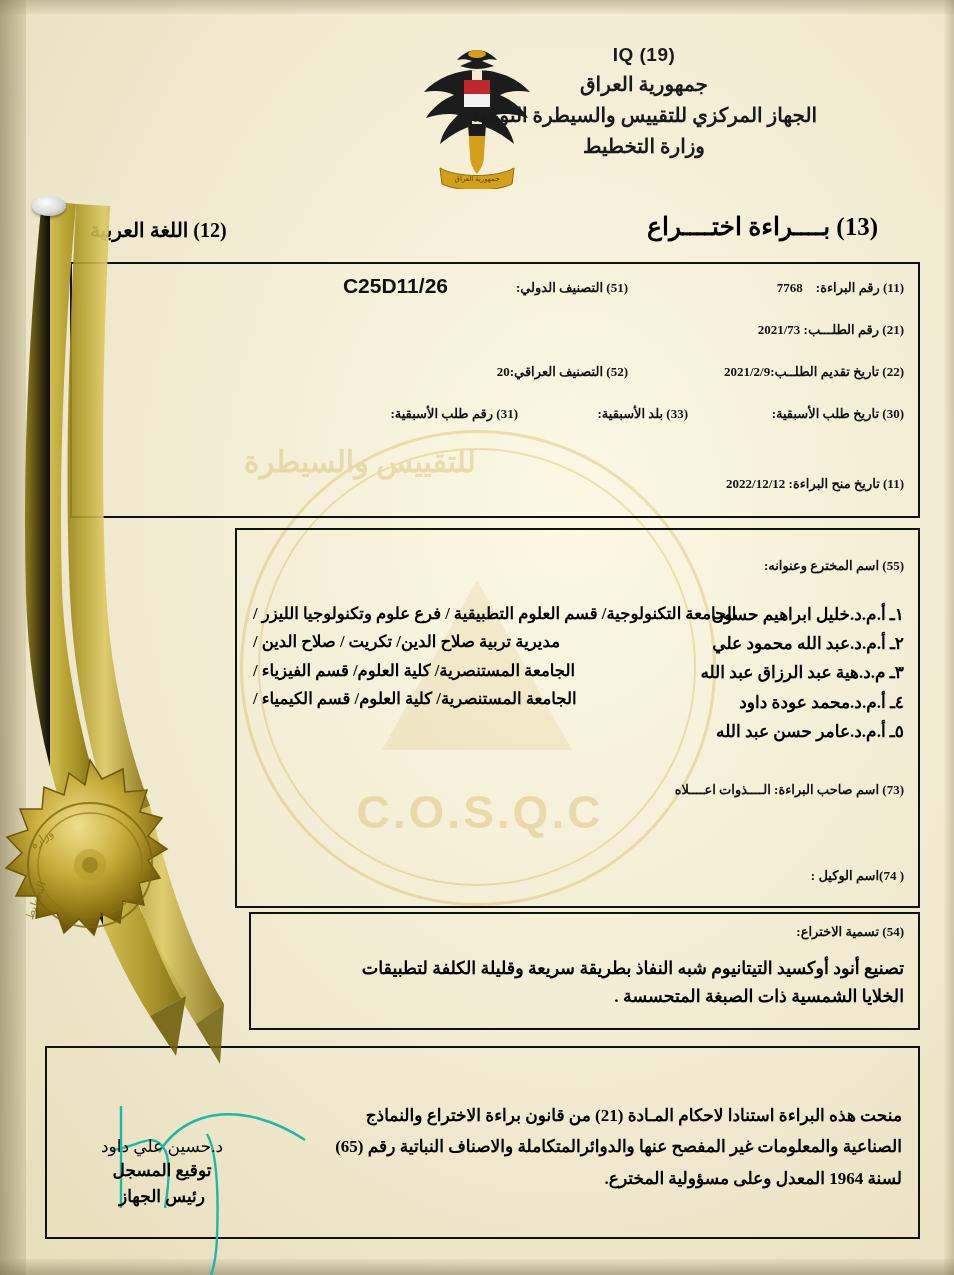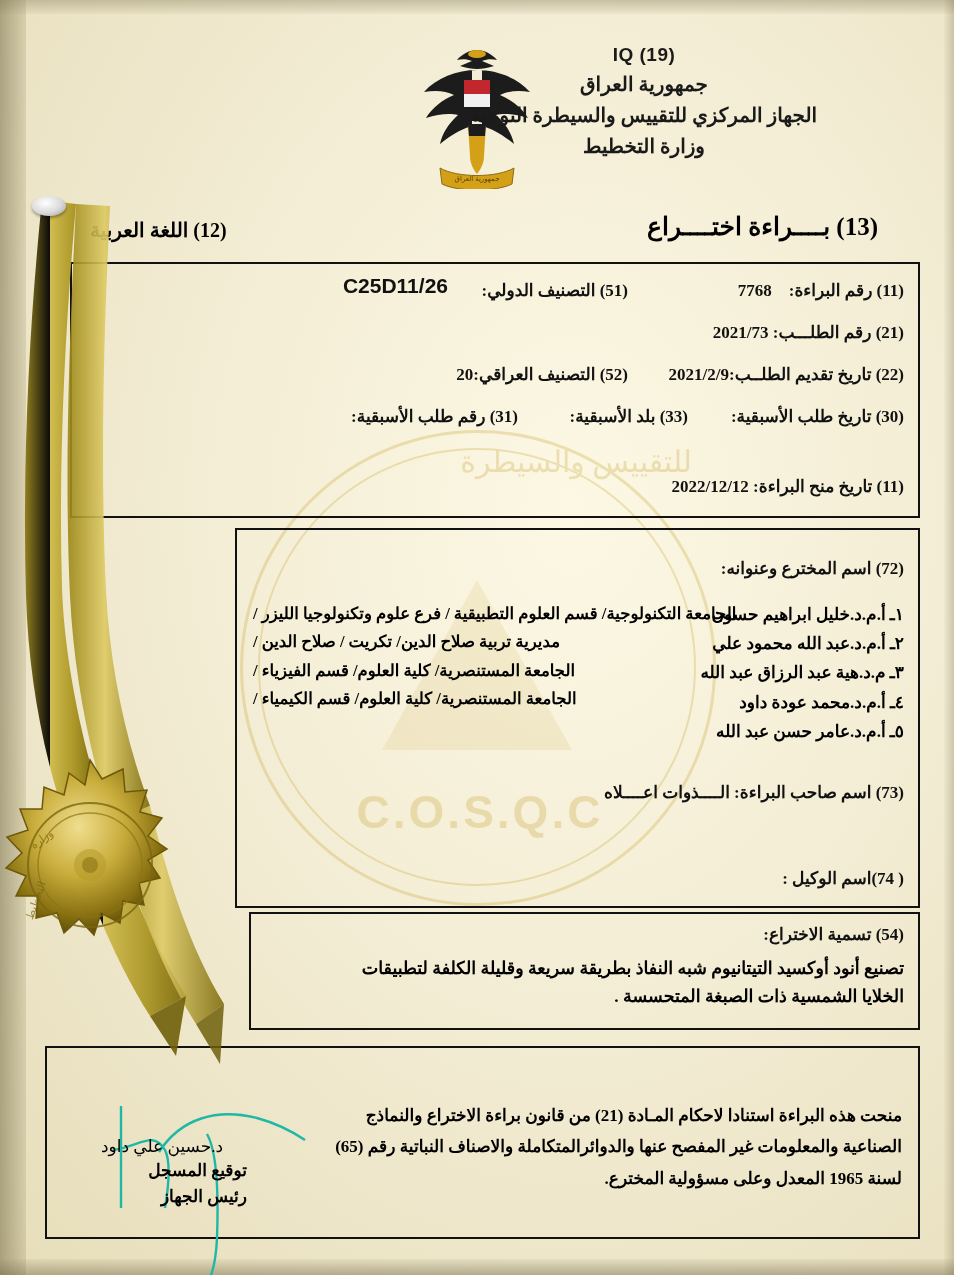--- a/index.html
+++ b/index.html
@@ -68,26 +68,26 @@
   }
   .wm-circle2 {
     position: absolute;
     left: 58px; top: 18px;
     width: 434px; height: 434px;
     border: 2px solid #caa93a;
     border-radius: 50%;
   }
   .wm-text-top {
     position: absolute;
-    left: 52px; top: 14px;
+    left: 44px; top: 14px;
     width: 440px;
-    text-align: right;
+    text-align: left;
     color: #c7a63c;
     font-size: 30px;
-    font-weight: normal;
+    font-weight: bold;
     letter-spacing: 1px;
   }
   .wm-cosqc {
     position: absolute;
     left: 60px; top: 355px;
     width: 440px;
     text-align: center;
     color: #c9a73e;
     font-family: "Liberation Sans", sans-serif;
     font-size: 46px;
@@ -178,21 +178,21 @@
     border: 2px solid #111;
     box-sizing: border-box;
   }
   #box-bib { right: 34px; left: 70px; top: 262px; height: 256px; }
   #box-inventor { right: 34px; left: 235px; top: 528px; height: 380px; }
   #box-title { right: 34px; left: 249px; top: 912px; height: 118px; }
   #box-grant { right: 34px; left: 45px; top: 1046px; height: 193px; }
 
   .fld {
     position: absolute;
-    font-size: 17px;
+    font-size: 13px;
     color: #111;
     white-space: nowrap;
     font-weight: bold;
   }
 
   
   .b-11a { right: 14px; top: 16px; margin-left: 35px; }
   .b-51  { right: 290px; top: 16px; }
   .b-51v { right: 470px; top: 10px; font-family: "Liberation Sans", sans-serif; font-size: 21px; }
   .b-21  { right: 14px; top: 58px; }
@@ -248,21 +248,21 @@
     font-size: 17px;
     line-height: 1.85;
     font-weight: bold;
     text-align: justify;
   }
   .gr-sign {
     position: absolute;
     left: 30px;
     top: 110px;
     width: 170px;
-    text-align: right;
+    text-align: center;
     font-size: 17px;
     line-height: 1.5;
     font-weight: bold;
   }
   .sig-name {
     position: absolute;
     left: 20px;
     top: 88px;
     width: 190px;
     text-align: center;
@@ -383,21 +383,21 @@
     <div class="fld b-33">(33) بلد الأسبقية:</div>
     <div class="fld b-31">(31) رقم طلب الأسبقية:</div>
 
     <div class="fld b-11b">
       <span>(11) تاريخ منح البراءة:</span>
       <span>2022/12/12</span>
     </div>
   </div>
 
   <div class="box" id="box-inventor">
-    <div class="fld inv-head">(72) اسم المخترع وعنوانه:</div>
+    <div class="fld inv-head">(55) اسم المخترع وعنوانه:</div>
 
     <div class="inv-list">
       <div>١ـ أ.م.د.خليل ابراهيم حسون</div>
       <div>٢ـ أ.م.د.عبد الله محمود علي</div>
       <div>٣ـ م.د.هية عبد الرزاق عبد الله</div>
       <div>٤ـ أ.م.د.محمد عودة داود</div>
       <div>٥ـ أ.م.د.عامر حسن عبد الله</div>
     </div>
 
     <div class="inv-affil">
@@ -423,21 +423,21 @@
     <div class="ti-body">
       <div>تصنيع أنود أوكسيد التيتانيوم شبه النفاذ بطريقة سريعة وقليلة الكلفة لتطبيقات</div>
       <div>الخلايا الشمسية ذات الصبغة المتحسسة .</div>
     </div>
   </div>
 
   <div class="box" id="box-grant">
     <div class="gr-body">
       <div>منحت هذه البراءة استنادا لاحكام المـادة (21) من قانون براءة الاختراع والنماذج</div>
       <div>الصناعية والمعلومات غير المفصح عنها والدوائرالمتكاملة والاصناف النباتية رقم (65)</div>
-      <div>لسنة 1965 المعدل وعلى مسؤولية المخترع.</div>
+      <div>لسنة 1964 المعدل وعلى مسؤولية المخترع.</div>
     </div>
 
     <svg class="sig-ink" viewBox="0 0 230 200" xmlns="http://www.w3.org/2000/svg">
       <path d="M14 18 L14 120" stroke="#1fb7a6" stroke-width="2.4" fill="none"></path>
       <path d="M6 62 C34 58 46 42 58 62 C64 74 62 96 58 120" stroke="#1fb7a6" stroke-width="2.4" fill="none"></path>
       <path d="M52 64 C74 30 110 20 150 30 C172 36 186 44 198 52" stroke="#1fb7a6" stroke-width="2.4" fill="none"></path>
       <path d="M100 46 C108 60 112 96 110 150 C109 172 106 186 100 196" stroke="#1fb7a6" stroke-width="2.4" fill="none"></path>
     </svg>
 
     <div class="sig-name">د.حسين علي داود</div>

